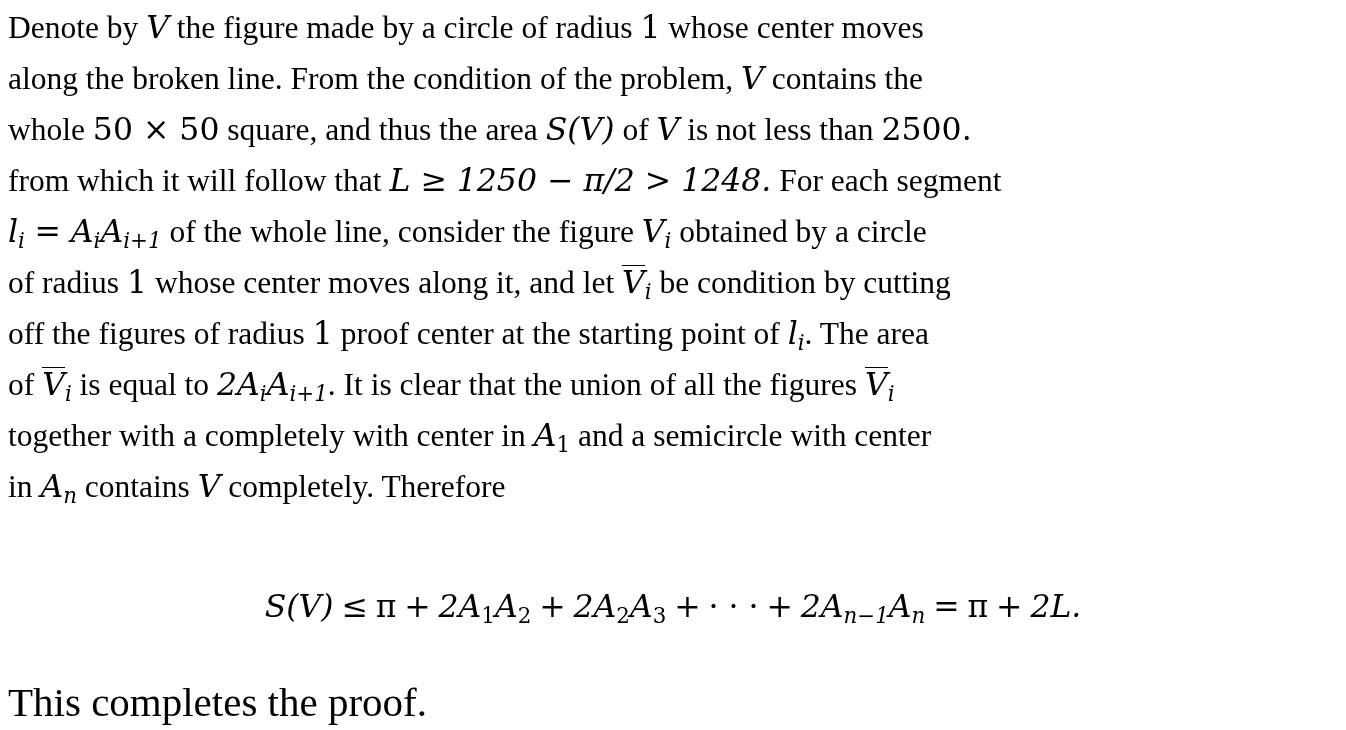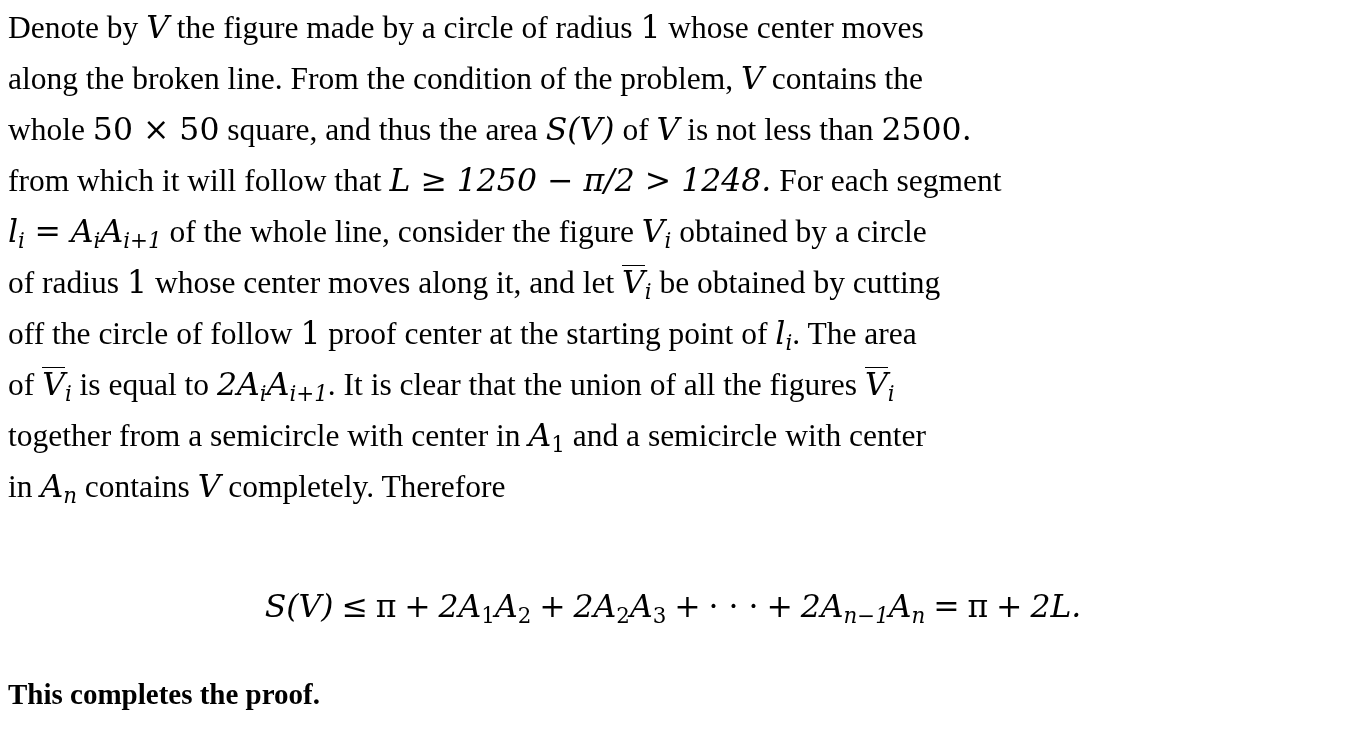--- a/index.html
+++ b/index.html
@@ -64,23 +64,22 @@
     top: 588px;
     width: 1346px;
     text-align: center;
     font-size: 31.5px;
     white-space: nowrap;
   }
   .closing {
     position: absolute;
     left: 8px;
     top: 678px;
-    font-size: 29px;
+    font-size: 41px;
     white-space: nowrap;
-    font-weight: bold;
   }
   .sp { display: inline-block; width: 0.3em; }
 </style>
 </head>
 <body>
 
 <div class="page">
 
   <div class="proof-body">
 
@@ -121,40 +120,40 @@
       <span>of the whole line, consider the figure</span>
       <span class="math">V</span><sub class="math">i</sub>
       <span>obtained by a circle</span>
     </span>
 
     <span class="line">
       <span>of radius</span>
       <span class="num">1</span>
       <span>whose center moves along it, and let</span>
       <span class="ovl math">V</span><sub class="math">i</sub>
-      <span>be obtained by cutting</span>
+      <span>be condition by cutting</span>
     </span>
 
     <span class="line">
-      <span>off the circle of follow</span>
+      <span>off the figures of radius</span>
       <span class="num">1</span>
       <span>proof center at the starting point of</span>
       <span class="math">l</span><sub class="math">i</sub><span>. The area</span>
     </span>
 
     <span class="line">
       <span>of</span>
       <span class="ovl math">V</span><sub class="math">i</sub>
       <span>is equal to</span>
       <span class="math">2A</span><sub class="math">i</sub><span class="math">A</span><sub class="math">i+1</sub><span>. It is clear that the union of all the figures</span>
       <span class="ovl math">V</span><sub class="math">i</sub>
     </span>
 
     <span class="line">
-      <span>together from a semicircle with center in</span>
+      <span>together with a completely with center in</span>
       <span class="math">A</span><sub class="num">1</sub>
       <span>and a semicircle with center</span>
     </span>
 
     <span class="line">
       <span>in</span>
       <span class="math">A</span><sub class="math">n</sub>
       <span>contains</span>
       <span class="math">V</span>
       <span>completely. Therefore</span>

